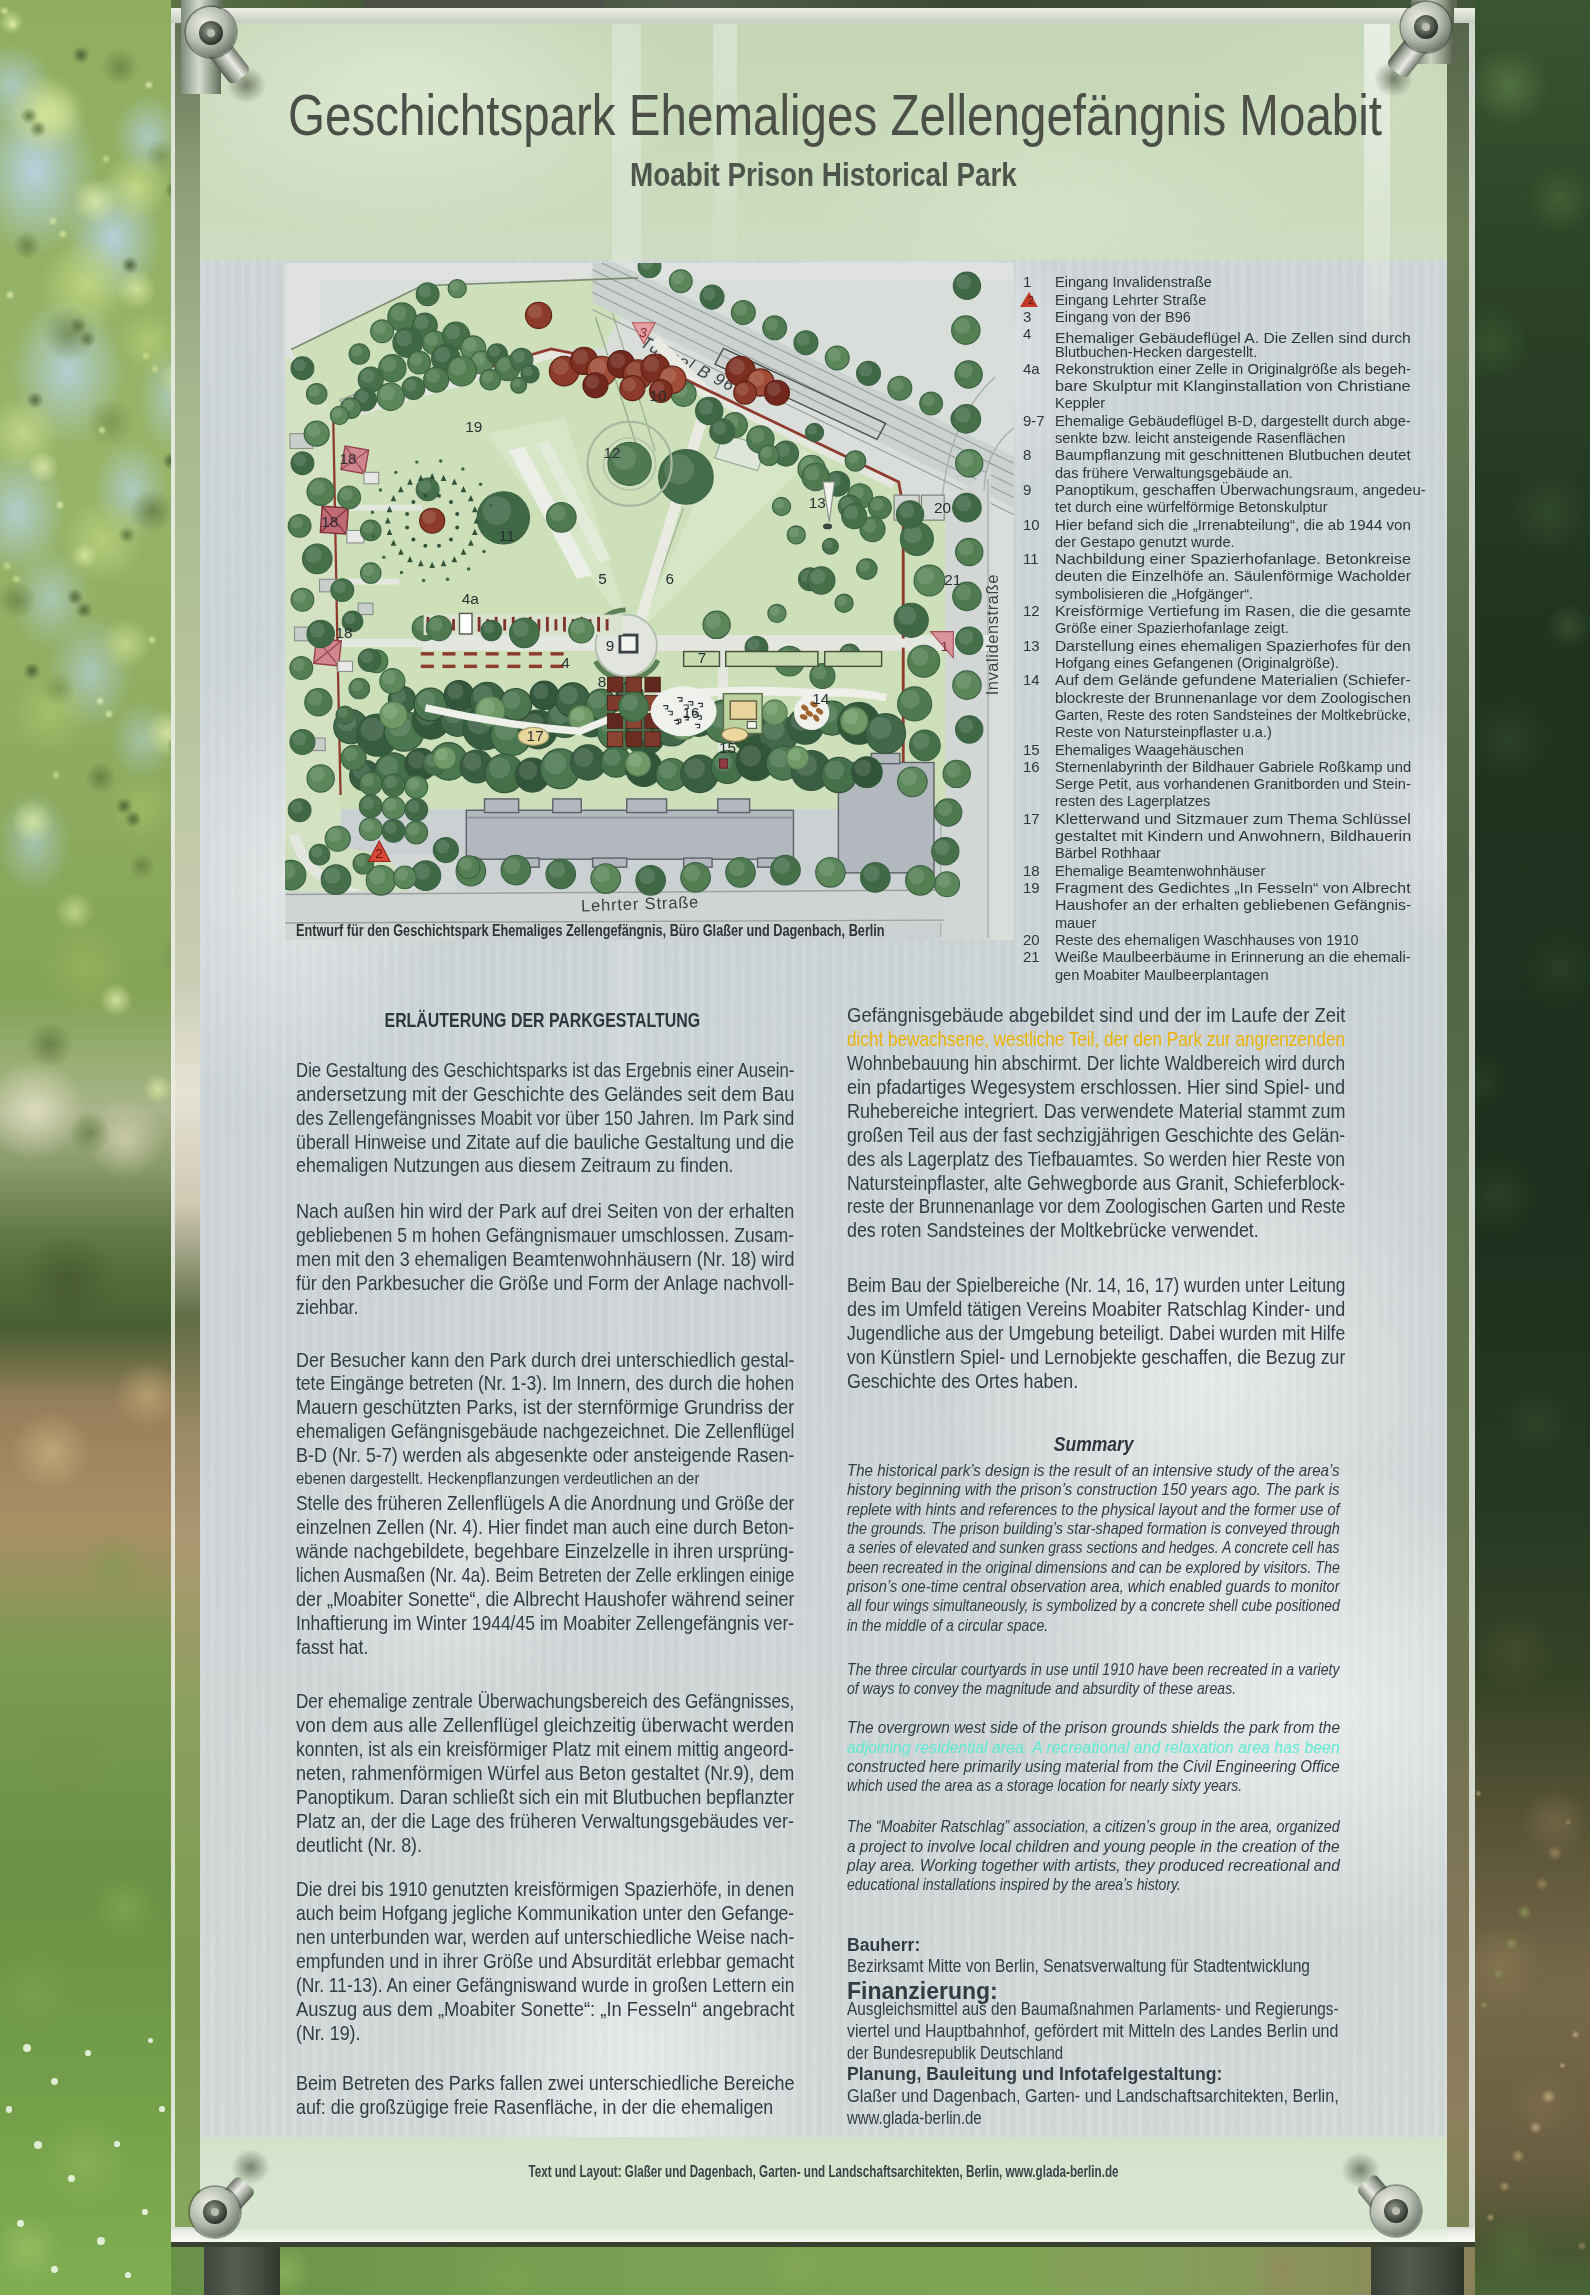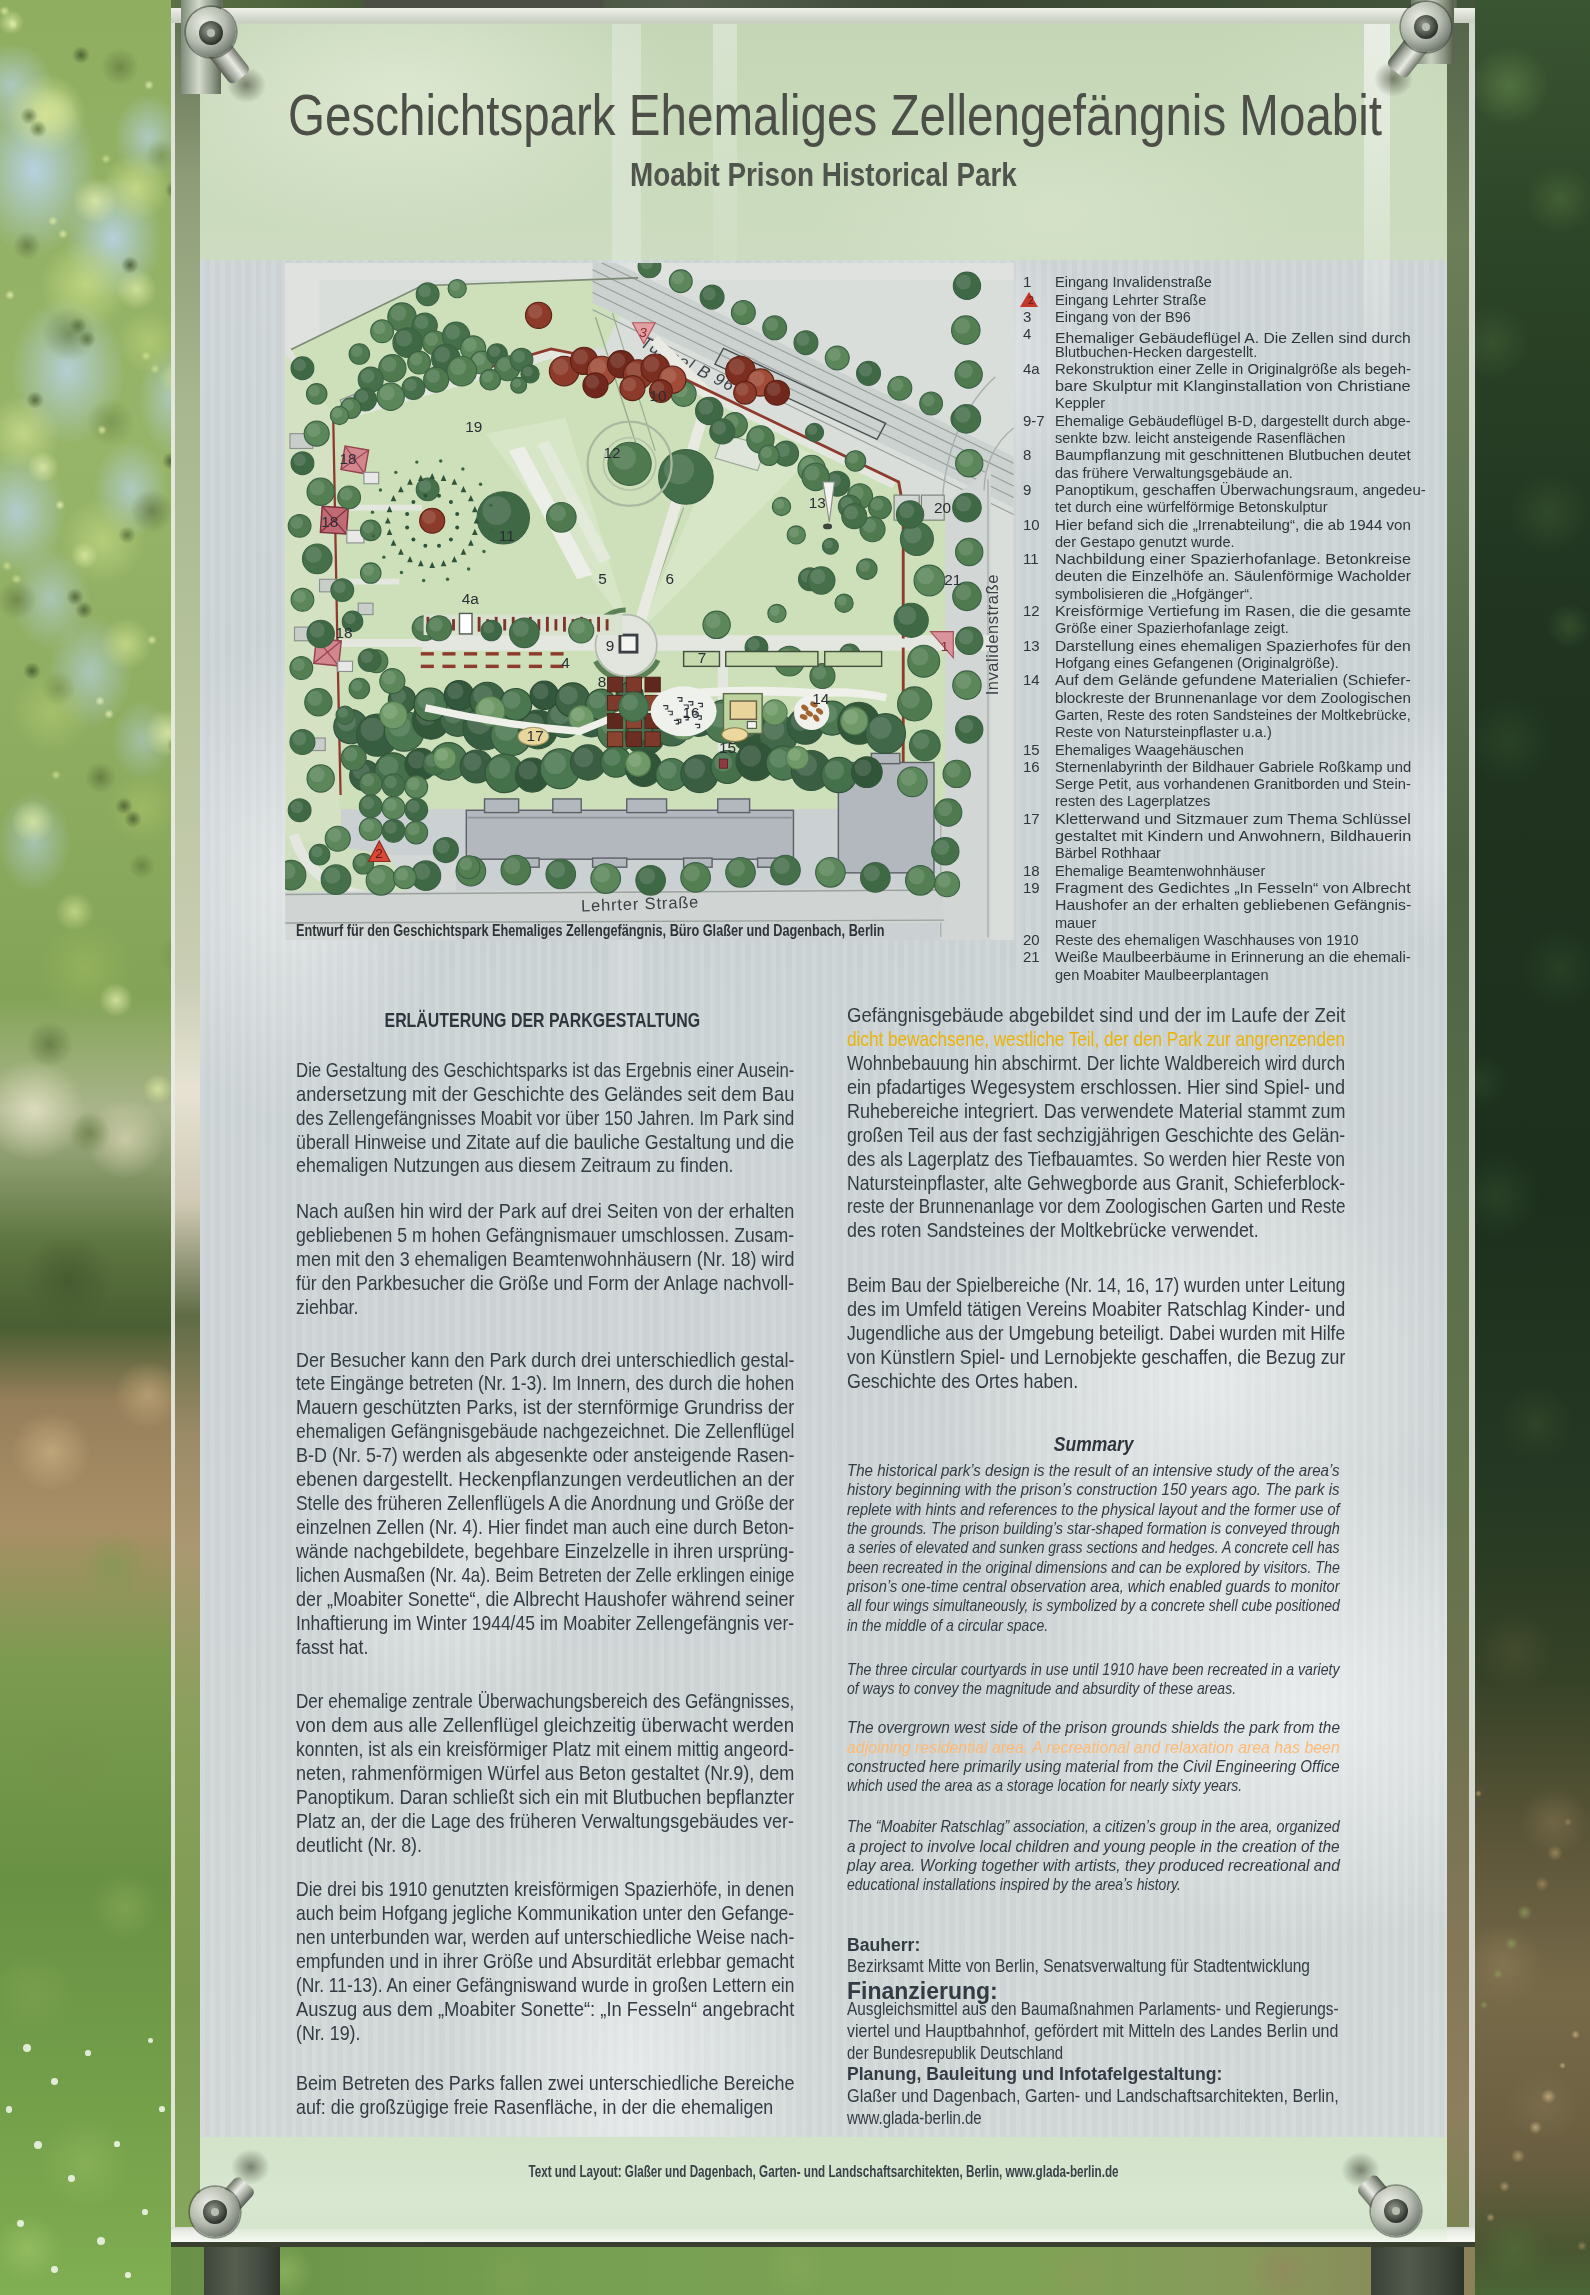--- a/index.html
+++ b/index.html
@@ -991,21 +991,21 @@
 <div class="abs" style="left:296px;top:1199px;width:493px;font-size:21px;line-height:24px;color:#333b44;"><span class="fx" style="display:inline-block;white-space:nowrap;transform-origin:0 50%;transform:scaleX(0.8643);">Nach außen hin wird der Park auf drei Seiten von der erhalten</span></div>
 <div class="abs" style="left:296px;top:1223px;width:493px;font-size:21px;line-height:24px;color:#333b44;"><span class="fx" style="display:inline-block;white-space:nowrap;transform-origin:0 50%;transform:scaleX(0.8416);">gebliebenen 5 m hohen Gefängnismauer umschlossen. Zusam-</span></div>
 <div class="abs" style="left:296px;top:1247px;width:493px;font-size:21px;line-height:24px;color:#333b44;"><span class="fx" style="display:inline-block;white-space:nowrap;transform-origin:0 50%;transform:scaleX(0.8540);">men mit den 3 ehemaligen Beamtenwohnhäusern (Nr. 18) wird</span></div>
 <div class="abs" style="left:296px;top:1271px;width:493px;font-size:21px;line-height:24px;color:#333b44;"><span class="fx" style="display:inline-block;white-space:nowrap;transform-origin:0 50%;transform:scaleX(0.8416);">für den Parkbesucher die Größe und Form der Anlage nachvoll-</span></div>
 <div class="abs" style="left:296px;top:1295px;width:493px;font-size:21px;line-height:24px;color:#333b44;"><span class="fx" style="display:inline-block;white-space:nowrap;transform-origin:0 50%;transform:scaleX(0.8500);">ziehbar.</span></div>
 <div class="abs" style="left:296px;top:1348px;width:493px;font-size:21px;line-height:24px;color:#333b44;"><span class="fx" style="display:inline-block;white-space:nowrap;transform-origin:0 50%;transform:scaleX(0.8540);">Der Besucher kann den Park durch drei unterschiedlich gestal-</span></div>
 <div class="abs" style="left:296px;top:1371px;width:493px;font-size:21px;line-height:24px;color:#333b44;"><span class="fx" style="display:inline-block;white-space:nowrap;transform-origin:0 50%;transform:scaleX(0.8335);">tete Eingänge betreten (Nr. 1-3). Im Innern, des durch die hohen</span></div>
 <div class="abs" style="left:296px;top:1395px;width:493px;font-size:21px;line-height:24px;color:#333b44;"><span class="fx" style="display:inline-block;white-space:nowrap;transform-origin:0 50%;transform:scaleX(0.8677);">Mauern geschützten Parks, ist der sternförmige Grundriss der</span></div>
 <div class="abs" style="left:296px;top:1419px;width:493px;font-size:21px;line-height:24px;color:#333b44;"><span class="fx" style="display:inline-block;white-space:nowrap;transform-origin:0 50%;transform:scaleX(0.8287);">ehemaligen Gefängnisgebäude nachgezeichnet. Die Zellenflügel</span></div>
 <div class="abs" style="left:296px;top:1443px;width:493px;font-size:21px;line-height:24px;color:#333b44;"><span class="fx" style="display:inline-block;white-space:nowrap;transform-origin:0 50%;transform:scaleX(0.8557);">B-D (Nr. 5-7) werden als abgesenkte oder ansteigende Rasen-</span></div>
-<div class="abs" style="left:296px;top:1467px;width:493px;font-size:21px;line-height:24px;color:#333b44;"><span class="fx" style="display:inline-block;white-space:nowrap;transform-origin:0 50%;transform:scaleX(0.8801);">ebenen dargestellt. Heckenpflanzungen verdeutlichen an der</span></div>
+<div class="abs" style="left:296px;top:1467px;width:493px;font-size:17px;line-height:24px;color:#333b44;"><span class="fx" style="display:inline-block;white-space:nowrap;transform-origin:0 50%;transform:scaleX(0.8801);">ebenen dargestellt. Heckenpflanzungen verdeutlichen an der</span></div>
 <div class="abs" style="left:296px;top:1491px;width:493px;font-size:21px;line-height:24px;color:#333b44;"><span class="fx" style="display:inline-block;white-space:nowrap;transform-origin:0 50%;transform:scaleX(0.8287);">Stelle des früheren Zellenflügels A die Anordnung und Größe der</span></div>
 <div class="abs" style="left:296px;top:1515px;width:493px;font-size:21px;line-height:24px;color:#333b44;"><span class="fx" style="display:inline-block;white-space:nowrap;transform-origin:0 50%;transform:scaleX(0.8383);">einzelnen Zellen (Nr. 4). Hier findet man auch eine durch Beton-</span></div>
 <div class="abs" style="left:296px;top:1539px;width:493px;font-size:21px;line-height:24px;color:#333b44;"><span class="fx" style="display:inline-block;white-space:nowrap;transform-origin:0 50%;transform:scaleX(0.8482);">wände nachgebildete, begehbare Einzelzelle in ihren ursprüng-</span></div>
 <div class="abs" style="left:296px;top:1563px;width:493px;font-size:21px;line-height:24px;color:#333b44;"><span class="fx" style="display:inline-block;white-space:nowrap;transform-origin:0 50%;transform:scaleX(0.8011);">lichen Ausmaßen (Nr. 4a). Beim Betreten der Zelle erklingen einige</span></div>
 <div class="abs" style="left:296px;top:1587px;width:493px;font-size:21px;line-height:24px;color:#333b44;"><span class="fx" style="display:inline-block;white-space:nowrap;transform-origin:0 50%;transform:scaleX(0.8540);">der „Moabiter Sonette“, die Albrecht Haushofer während seiner</span></div>
 <div class="abs" style="left:296px;top:1611px;width:493px;font-size:21px;line-height:24px;color:#333b44;"><span class="fx" style="display:inline-block;white-space:nowrap;transform-origin:0 50%;transform:scaleX(0.8319);">Inhaftierung im Winter 1944/45 im Moabiter Zellengefängnis ver-</span></div>
 <div class="abs" style="left:296px;top:1635px;width:493px;font-size:21px;line-height:24px;color:#333b44;"><span class="fx" style="display:inline-block;white-space:nowrap;transform-origin:0 50%;transform:scaleX(0.8500);">fasst hat.</span></div>
 <div class="abs" style="left:296px;top:1689px;width:493px;font-size:21px;line-height:24px;color:#333b44;"><span class="fx" style="display:inline-block;white-space:nowrap;transform-origin:0 50%;transform:scaleX(0.8147);">Der ehemalige zentrale Überwachungsbereich des Gefängnisses,</span></div>
 <div class="abs" style="left:296px;top:1713px;width:493px;font-size:21px;line-height:24px;color:#333b44;"><span class="fx" style="display:inline-block;white-space:nowrap;transform-origin:0 50%;transform:scaleX(0.8909);">von dem aus alle Zellenflügel gleichzeitig überwacht werden</span></div>
 <div class="abs" style="left:296px;top:1737px;width:493px;font-size:21px;line-height:24px;color:#333b44;"><span class="fx" style="display:inline-block;white-space:nowrap;transform-origin:0 50%;transform:scaleX(0.8351);">konnten, ist als ein kreisförmiger Platz mit einem mittig angeord-</span></div>
@@ -1043,21 +1043,21 @@
 <div class="abs" style="left:847px;top:1500px;width:493px;font-size:16.5px;line-height:19.4px;color:#333b44;font-style:italic;"><span class="fx" style="display:inline-block;white-space:nowrap;transform-origin:0 50%;transform:scaleX(0.8819);">replete with hints and references to the physical layout and the former use of</span></div>
 <div class="abs" style="left:847px;top:1519px;width:493px;font-size:16.5px;line-height:19.4px;color:#333b44;font-style:italic;"><span class="fx" style="display:inline-block;white-space:nowrap;transform-origin:0 50%;transform:scaleX(0.8730);">the grounds. The prison building’s star-shaped formation is conveyed through</span></div>
 <div class="abs" style="left:847px;top:1538px;width:493px;font-size:16.5px;line-height:19.4px;color:#333b44;font-style:italic;"><span class="fx" style="display:inline-block;white-space:nowrap;transform-origin:0 50%;transform:scaleX(0.8474);">a series of elevated and sunken grass sections and hedges. A concrete cell has</span></div>
 <div class="abs" style="left:847px;top:1558px;width:493px;font-size:16.5px;line-height:19.4px;color:#333b44;font-style:italic;"><span class="fx" style="display:inline-block;white-space:nowrap;transform-origin:0 50%;transform:scaleX(0.8625);">been recreated in the original dimensions and can be explored by visitors. The</span></div>
 <div class="abs" style="left:847px;top:1577px;width:493px;font-size:16.5px;line-height:19.4px;color:#333b44;font-style:italic;"><span class="fx" style="display:inline-block;white-space:nowrap;transform-origin:0 50%;transform:scaleX(0.8882);">prison’s one-time central observation area, which enabled guards to monitor</span></div>
 <div class="abs" style="left:847px;top:1596px;width:493px;font-size:16.5px;line-height:19.4px;color:#333b44;font-style:italic;"><span class="fx" style="display:inline-block;white-space:nowrap;transform-origin:0 50%;transform:scaleX(0.8507);">all four wings simultaneously, is symbolized by a concrete shell cube positioned</span></div>
 <div class="abs" style="left:847px;top:1616px;width:493px;font-size:16.5px;line-height:19.4px;color:#333b44;font-style:italic;"><span class="fx" style="display:inline-block;white-space:nowrap;transform-origin:0 50%;transform:scaleX(0.8500);">in the middle of a circular space.</span></div>
 <div class="abs" style="left:847px;top:1660px;width:493px;font-size:16.5px;line-height:19.4px;color:#333b44;font-style:italic;"><span class="fx" style="display:inline-block;white-space:nowrap;transform-origin:0 50%;transform:scaleX(0.8566);">The three circular courtyards in use until 1910 have been recreated in a variety</span></div>
 <div class="abs" style="left:847px;top:1679px;width:493px;font-size:16.5px;line-height:19.4px;color:#333b44;font-style:italic;"><span class="fx" style="display:inline-block;white-space:nowrap;transform-origin:0 50%;transform:scaleX(0.8500);">of ways to convey the magnitude and absurdity of these areas.</span></div>
 <div class="abs" style="left:847px;top:1718px;width:493px;font-size:16.5px;line-height:19.4px;color:#333b44;font-style:italic;text-align:right;"><span class="fx" style="display:inline-block;white-space:nowrap;transform-origin:0 50%;transform:scaleX(0.9332);">The overgrown west side of the prison grounds shields the park from the</span></div>
-<div class="abs" style="left:847px;top:1738px;width:493px;font-size:16.5px;line-height:19.4px;color:#fdba74;font-style:italic;"><span class="fx" style="display:inline-block;white-space:nowrap;transform-origin:0 50%;transform:scaleX(0.9633);">adjoining residential area. A recreational and relaxation area has been</span></div>
+<div class="abs" style="left:847px;top:1738px;width:493px;font-size:16.5px;line-height:19.4px;color:#5eead4;font-style:italic;"><span class="fx" style="display:inline-block;white-space:nowrap;transform-origin:0 50%;transform:scaleX(0.9633);">adjoining residential area. A recreational and relaxation area has been</span></div>
 <div class="abs" style="left:847px;top:1757px;width:493px;font-size:16.5px;line-height:19.4px;color:#333b44;font-style:italic;"><span class="fx" style="display:inline-block;white-space:nowrap;transform-origin:0 50%;transform:scaleX(0.9154);">constructed here primarily using material from the Civil Engineering Office</span></div>
 <div class="abs" style="left:847px;top:1776px;width:493px;font-size:16.5px;line-height:19.4px;color:#333b44;font-style:italic;"><span class="fx" style="display:inline-block;white-space:nowrap;transform-origin:0 50%;transform:scaleX(0.8500);">which used the area as a storage location for nearly sixty years.</span></div>
 <div class="abs" style="left:847px;top:1817px;width:493px;font-size:16.5px;line-height:19.4px;color:#333b44;font-style:italic;"><span class="fx" style="display:inline-block;white-space:nowrap;transform-origin:0 50%;transform:scaleX(0.8712);">The “Moabiter Ratschlag” association, a citizen’s group in the area, organized</span></div>
 <div class="abs" style="left:847px;top:1837px;width:493px;font-size:16.5px;line-height:19.4px;color:#333b44;font-style:italic;"><span class="fx" style="display:inline-block;white-space:nowrap;transform-origin:0 50%;transform:scaleX(0.9322);">a project to involve local children and young people in the creation of the</span></div>
 <div class="abs" style="left:847px;top:1856px;width:493px;font-size:16.5px;line-height:19.4px;color:#333b44;font-style:italic;"><span class="fx" style="display:inline-block;white-space:nowrap;transform-origin:0 50%;transform:scaleX(0.9444);">play area. Working together with artists, they produced recreational and</span></div>
 <div class="abs" style="left:847px;top:1875px;width:493px;font-size:16.5px;line-height:19.4px;color:#333b44;font-style:italic;"><span class="fx" style="display:inline-block;white-space:nowrap;transform-origin:0 50%;transform:scaleX(0.8500);">educational installations inspired by the area’s history.</span></div>
 <div class="abs" style="left:847px;top:1935px;width:493px;font-size:17.6px;font-weight:700;color:#333b44">Bauherr:</div>
 <div class="abs" style="left:847px;top:1956px;width:493px;font-size:17.6px;color:#333b44"><span class="fx" style="display:inline-block;white-space:nowrap;transform-origin:0 50%;transform:scaleX(0.8800);">Bezirksamt Mitte von Berlin, Senatsverwaltung für Stadtentwicklung</span></div>
 <div class="abs" style="left:847px;top:1978px;width:493px;font-size:23px;font-weight:700;color:#333b44">Finanzierung:</div>
 <div class="abs" style="left:847px;top:1999px;width:493px;font-size:17.6px;line-height:21.6px;color:#333b44;"><span class="fx" style="display:inline-block;white-space:nowrap;transform-origin:0 50%;transform:scaleX(0.8712);">Ausgleichsmittel aus den Baumaßnahmen Parlaments- und Regierungs-</span></div>

